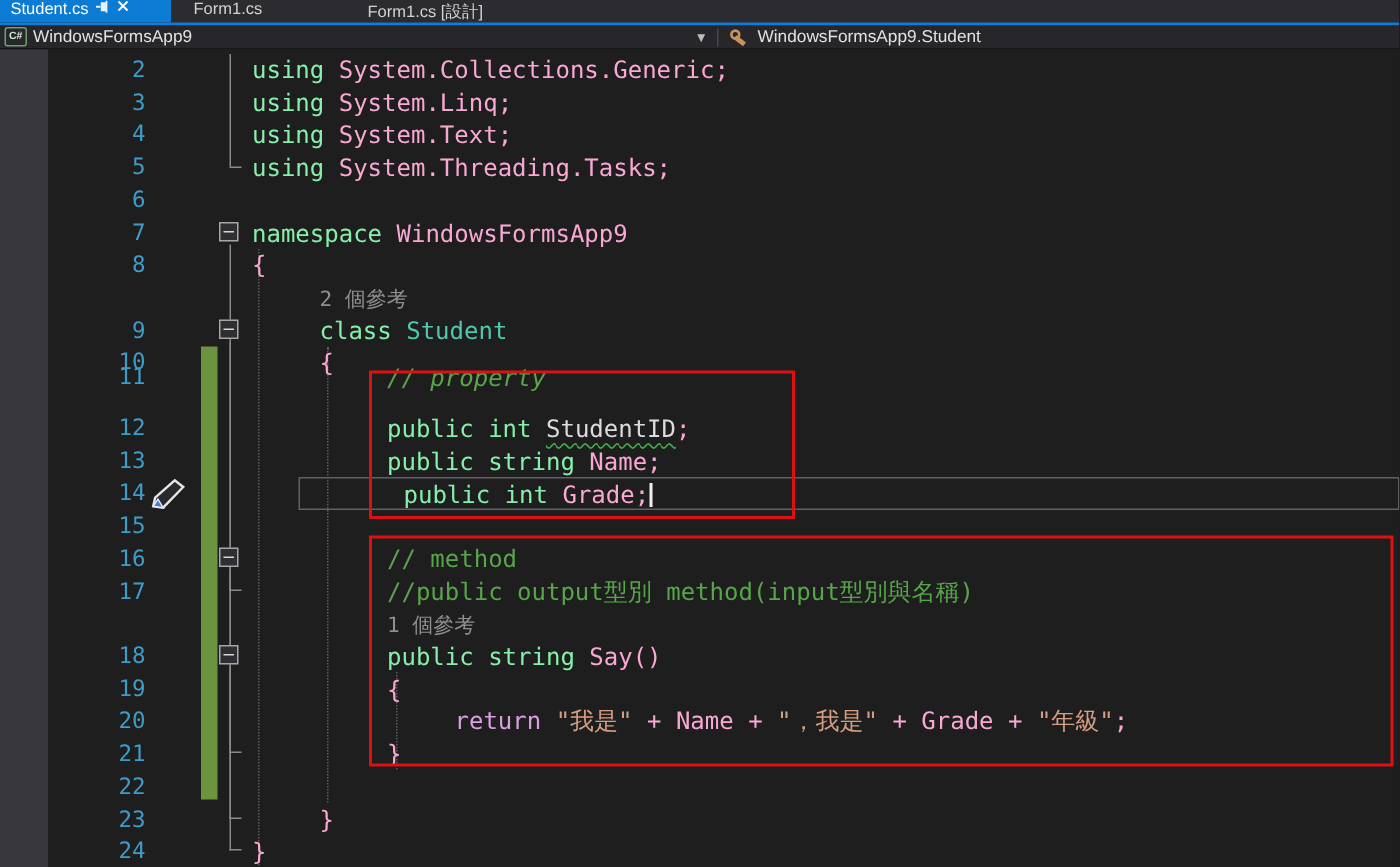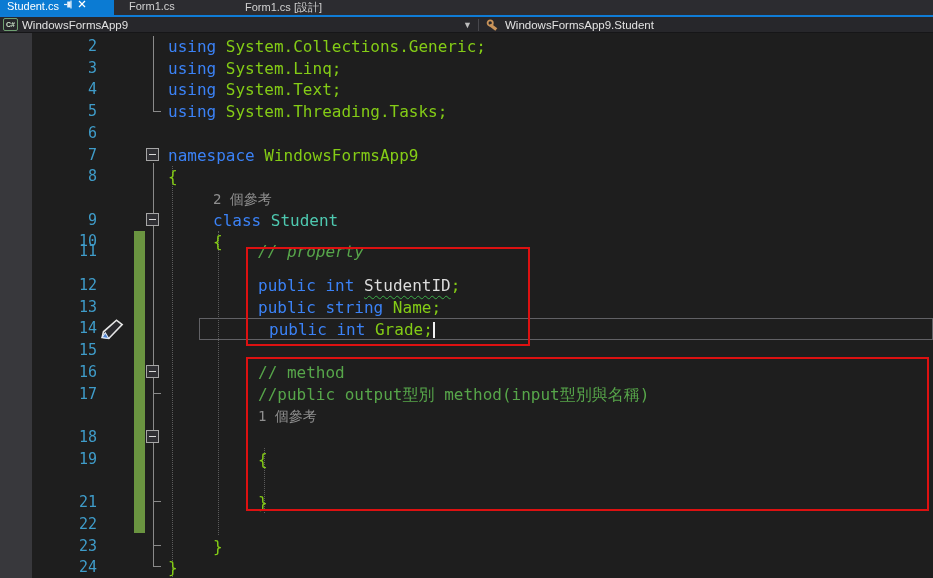--- a/index.html
+++ b/index.html
@@ -36,21 +36,21 @@
   #f1{top:78px;} #f2{top:533px;} #f3{top:512px;} #f4{top:360px;} #f5{top:468px;}
   #change-bar{position:absolute;left:134px;top:198px;width:11px;height:302px;background:#6a9440;z-index:0;}
   
   #rows{position:absolute;left:0;top:0;width:933px;height:545px;z-index:1;}
   .row{position:absolute;left:0;width:933px;height:21.72px;}
   .lnum{position:absolute;left:0;top:0;width:97px;text-align:right;color:#3f9cc9;
         font:15px/21.7px "DejaVu Sans Mono",monospace;}
   .lbody{position:absolute;left:163px;right:0;top:0;bottom:0;white-space:pre;box-sizing:border-box;
          font:16px/21.7px "DejaVu Sans Mono",monospace;color:#dcdcdc;}
   .row.current .lbody{border:1px solid #616165;}
-  .kw{color:#3b82f6;} .pl{color:#84cc16;} .type{color:#4ec9b0;} .com{color:#57a64a;}
+  .kw{color:#86efac;} .pl{color:#f9a8d4;} .type{color:#4ec9b0;} .com{color:#57a64a;}
   .str{color:#d69d85;} .ctrl{color:#d8a0df;}
   .sq{color:#dcdcdc;text-decoration:underline wavy #3fae4a;text-decoration-thickness:1px;text-underline-offset:4px;}
   .lens-t{color:#8f8f8f;font-size:14px;}
   .caret{display:inline-block;width:2px;height:16px;background:#f0f0f0;vertical-align:-3px;}
   .foldbox{position:absolute;left:146px;top:3px;width:13px;height:13px;box-sizing:border-box;
            border:1px solid #a6a6a6;background:#2f2f33;display:flex;align-items:center;justify-content:center;}
   .foldbox::after{content:"";width:7px;height:1px;background:#d8d8d8;}
   .pen{position:absolute;left:96px;top:0px;width:32px;height:22px;}
   
   .redbox{position:absolute;border:2px solid #dd1111;box-sizing:border-box;z-index:2;background:transparent;}
@@ -210,24 +210,29 @@
           <span class="lnum">17</span>
           <span class="lbody" style="padding-left: 95px;"><span class="com">//public output型別 method(input型別與名稱)</span></span>
         </div>
         <div class="row" style="top: 372.24px;">
           <span class="lnum"></span>
           <span class="lbody" style="padding-left: 95px;"><span class="lens-t">1 個參考</span></span>
         </div>
         <div class="row" style="top: 393.96px;">
           <span class="lnum">18</span>
           <span class="foldbox"></span>
+          <span class="lbody" style="padding-left: 95px;"><span class="kw">public</span><span class="pl"> </span><span class="kw">string</span><span class="pl"> Say()</span></span>
         </div>
         <div class="row" style="top: 415.68px;">
           <span class="lnum">19</span>
           <span class="lbody" style="padding-left: 95px;"><span class="pl">{</span></span>
+        </div>
+        <div class="row" style="top: 437.4px;">
+          <span class="lnum">20</span>
+          <span class="lbody" style="padding-left: 140px;"><span class="ctrl">return</span><span class="pl"> </span><span class="str">"我是"</span><span class="pl"> + Name + </span><span class="str">"，我是"</span><span class="pl"> + Grade + </span><span class="str">"年級"</span><span class="pl">;</span></span>
         </div>
         <div class="row" style="top: 459.12px;">
           <span class="lnum">21</span>
           <span class="lbody" style="padding-left: 95px;"><span class="pl">}</span></span>
         </div>
         <div class="row" style="top: 480.84px;">
           <span class="lnum">22</span>
           <span class="lbody" style="padding-left: 5px;"></span>
         </div>
         <div class="row" style="top: 502.56px;">

